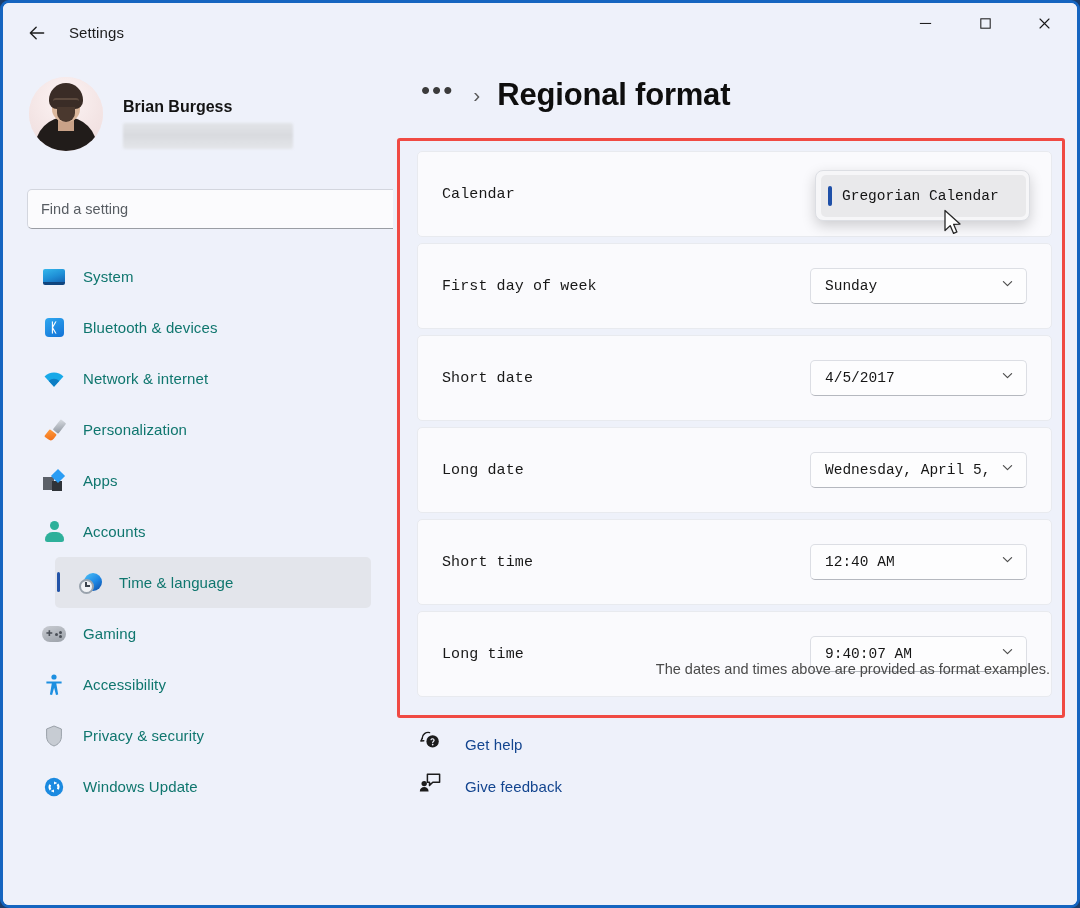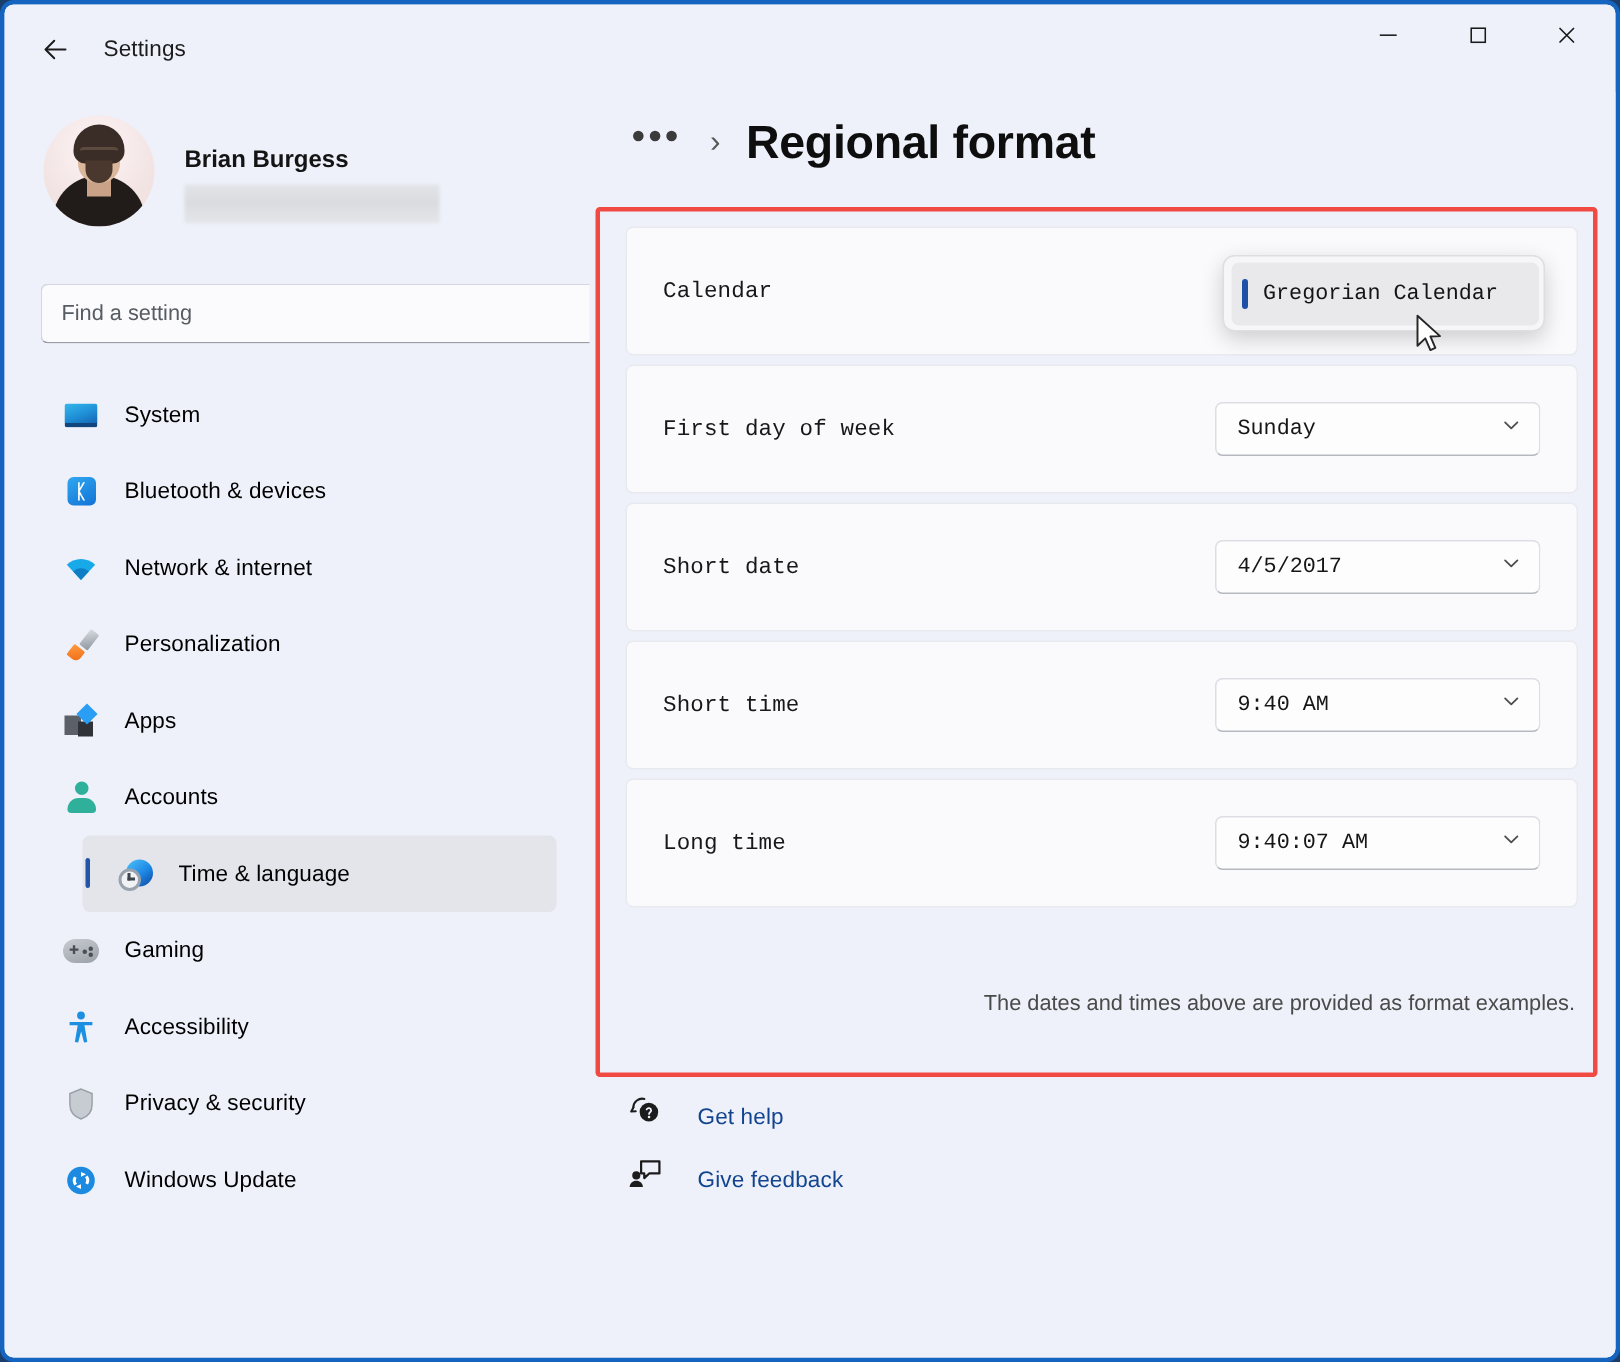--- a/index.html
+++ b/index.html
@@ -184,21 +184,21 @@
   .nav-item.selected .sel-bar { display: block; }
   .nav-ico {
     width: 26px; height: 26px;
     margin-right: 16px;
     flex: 0 0 26px;
     display: flex; align-items: center; justify-content: center;
     position: relative;
   }
   .nav-label {
     font-size: 15px;
-    color: #000000;
+    color: #0f766e;
     letter-spacing: .1px;
   }
 
   
   .ic-monitor { width:22px;height:16px;border-radius:2px;
     background:linear-gradient(160deg,#35b8ec 0%,#1f8fd6 55%,#1565b3 100%);
     border-bottom:3px solid #10457e; }
   .ic-bt { width:19px;height:19px;border-radius:4px;
     background:linear-gradient(150deg,#2fa8f0,#1272d6);
     display:flex;align-items:center;justify-content:center;
@@ -632,25 +632,36 @@
         <div class="combo">
           <span class="combo-value">4/5/2017</span>
           <span class="combo-chev">
             <svg viewBox="0 0 13 13" fill="none" stroke="currentColor" stroke-width="1.2">
               <path d="M2.4 4.6 6.5 8.6 10.6 4.6" stroke-linecap="round" stroke-linejoin="round"></path>
             </svg>
           </span>
         </div>
       </div>
 
+      <div class="setting-row">
+        <span class="setting-label">Long date</span>
+        <div class="combo">
+          <span class="combo-value">Wednesday, April 5,</span>
+          <span class="combo-chev">
+            <svg viewBox="0 0 13 13" fill="none" stroke="currentColor" stroke-width="1.2">
+              <path d="M2.4 4.6 6.5 8.6 10.6 4.6" stroke-linecap="round" stroke-linejoin="round"></path>
+            </svg>
+          </span>
+        </div>
+      </div>
 
       <div class="setting-row">
         <span class="setting-label">Short time</span>
         <div class="combo">
-          <span class="combo-value">9:40 AM</span>
+          <span class="combo-value">12:40 AM</span>
           <span class="combo-chev">
             <svg viewBox="0 0 13 13" fill="none" stroke="currentColor" stroke-width="1.2">
               <path d="M2.4 4.6 6.5 8.6 10.6 4.6" stroke-linecap="round" stroke-linejoin="round"></path>
             </svg>
           </span>
         </div>
       </div>
 
       <div class="setting-row">
         <span class="setting-label">Long time</span>

